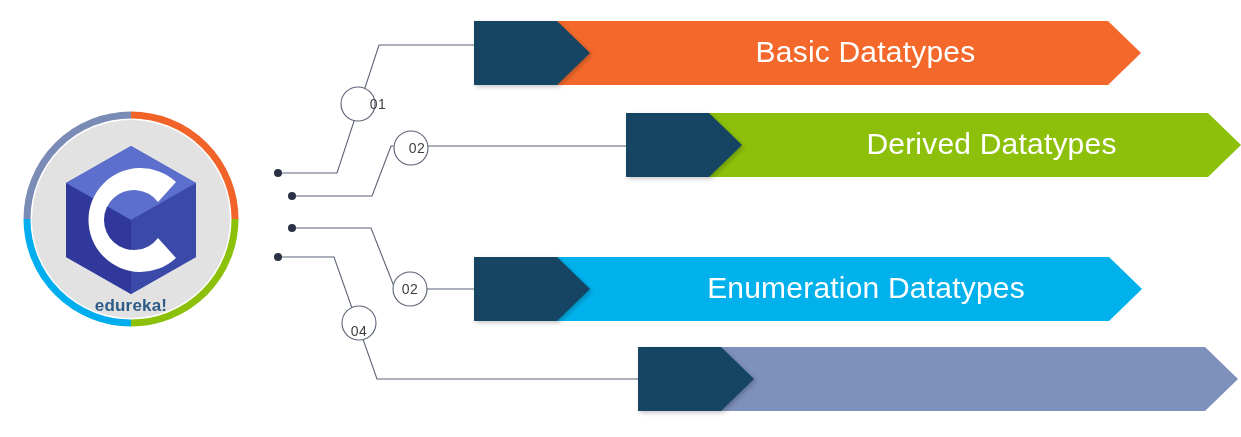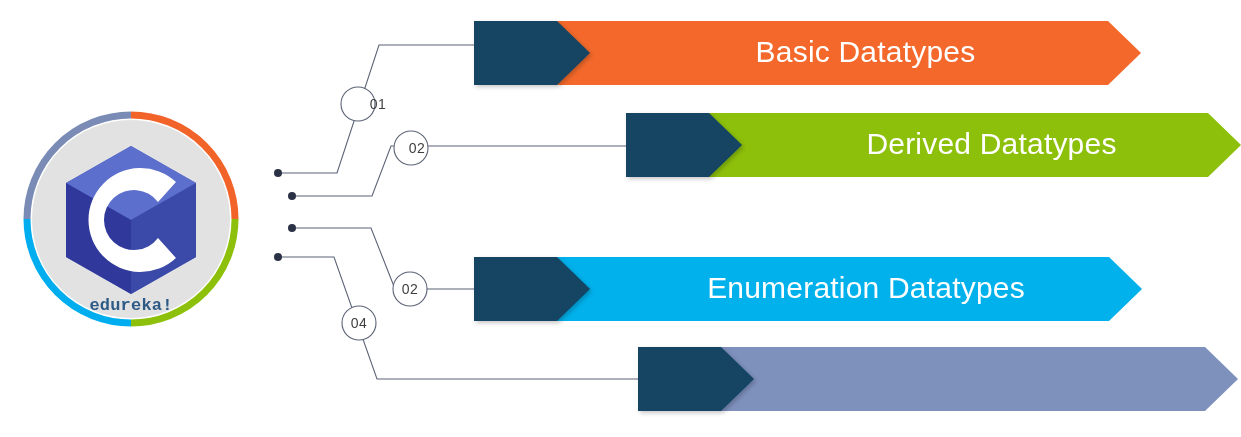--- a/index.html
+++ b/index.html
@@ -41,21 +41,21 @@
     color: #3f3f3f;
     font-family: "Liberation Sans", sans-serif;
     font-size: 14px;
     letter-spacing: 0.5px;
     white-space: nowrap;
     pointer-events: none;
   }
   .brand-text {
     position: absolute;
     color: #2d5b86;
-    font-family: Liberation Mono, monospace;
+    font-family: Liberation Sans, sans-serif;
     font-weight: bold;
     font-size: 17px;
     letter-spacing: 0.2px;
     white-space: nowrap;
   }
 </style>
 </head>
 <body>
 
 <div id="stage">
@@ -154,15 +154,15 @@
 
   <div class="bar-label" style="left:590px; top:273px; width:552px;">Enumeration Datatypes</div>
 
 
   <div class="num-label" style="left:378px; top:104px; transform:translate(-50%,-50%);">01</div>
 
   <div class="num-label" style="left:411px; top:148px; transform:translate(-50%,-50%);margin-left:6px;">02</div>
 
   <div class="num-label" style="left:410px; top:289px; transform:translate(-50%,-50%);">02</div>
 
-  <div class="num-label" style="left:359px; top:323px; transform:translate(-50%,-50%);">04</div>
+  <div class="num-label" style="left:359px; top:331px; transform:translate(-50%,-50%);">04</div>
 
 </div>
 
 </body></html>

